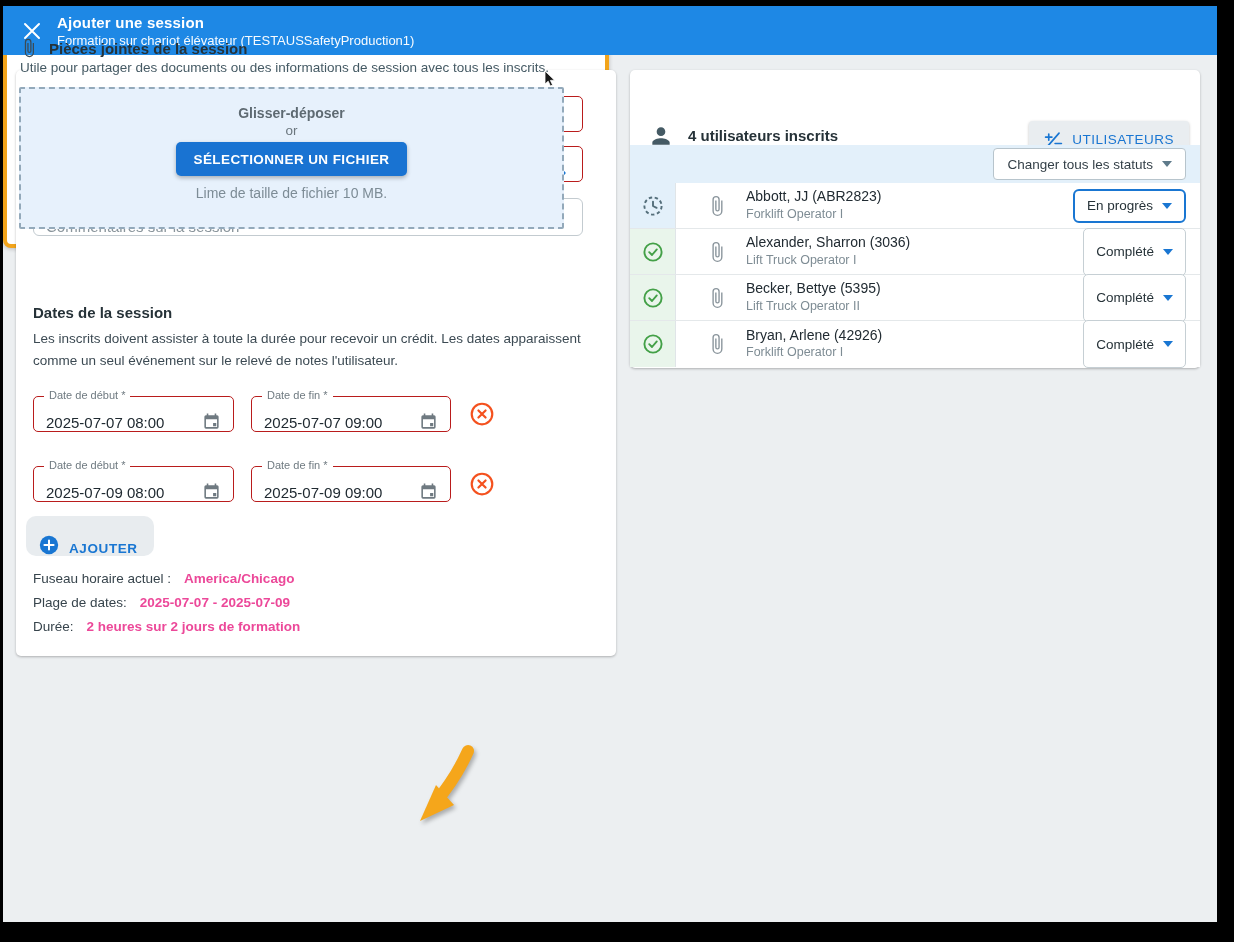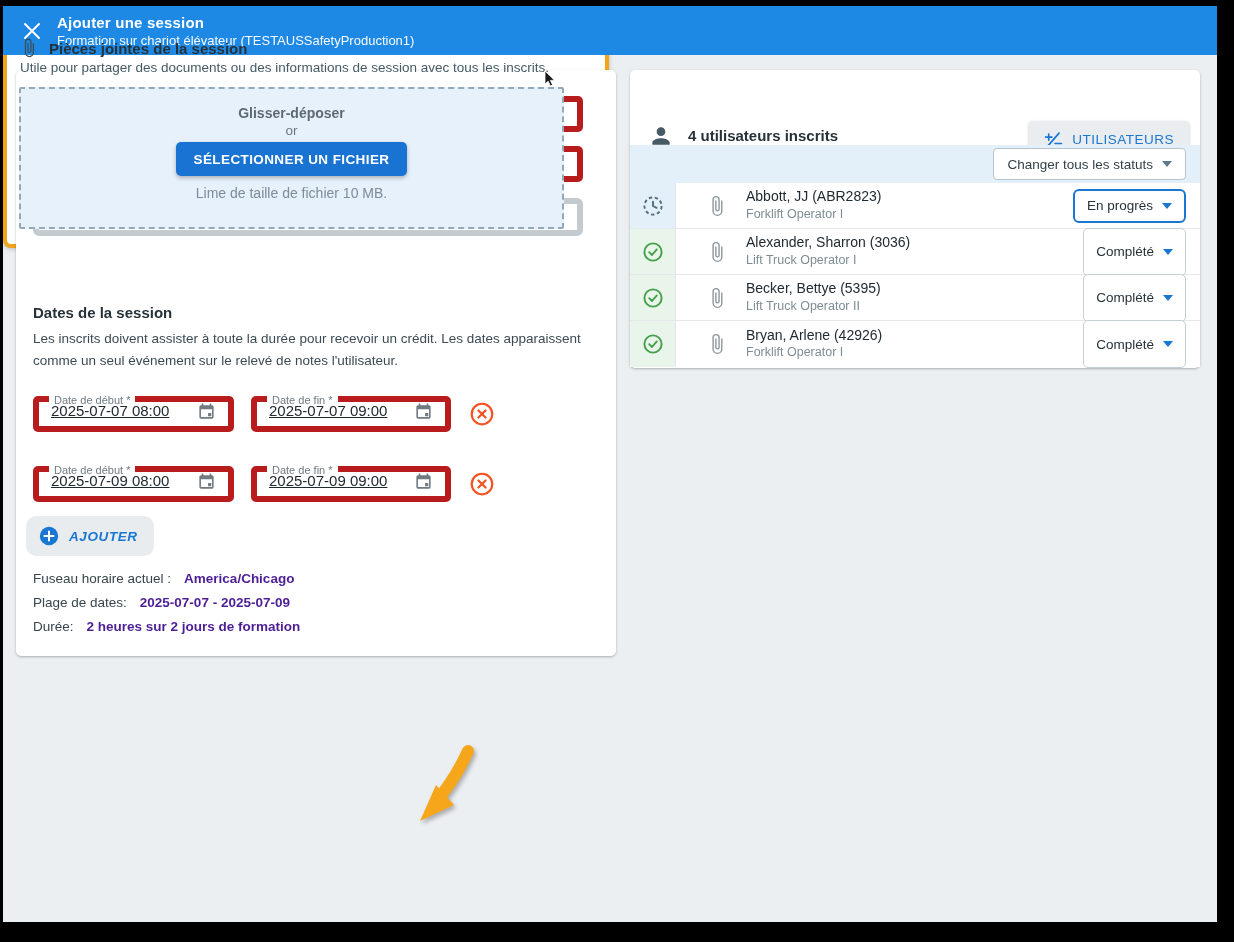--- a/index.html
+++ b/index.html
@@ -35,23 +35,23 @@
   .card1 { left:13px; top:64px; width:600px; height:586px; }
   .card2 {
     left:13px; top:666px; width:606px; height:242px;
     border:4px solid #F2A41B; border-radius:8px; background:#fff;
     box-shadow:0 1px 4px rgba(0,0,0,.22);
   }
   .card-right { left:627px; top:64px; width:570px; height:298px; }
 
   
   .m-field {
-    position:absolute; border:6px solid #b91c1c; border-radius:5px;
-    background:#fff; display:flex; align-items:flex-start; padding:0 12px;
-    font-size:15px; color:#202A31;text-decoration:underline;
+    position:absolute; border:1px solid #b91c1c; border-radius:5px;
+    background:#fff; display:flex; align-items:flex-end; padding:0 12px;
+    font-size:15px; color:#202A31;
   }
   .m-label {
     position:absolute; top:-8px; left:10px; background:#fff; padding:0 5px;
     font-size:11px; color:#6F7A81; white-space:nowrap;
   }
   .placeholder { color:#8A959C; }
 
   .f-name { left:17px; top:26px; width:550px; height:36px; }
   .f-trainer { left:17px; top:76px; width:550px; height:36px; }
   .f-comments { left:17px; top:128px; width:550px; height:38px; border-color:#C3CBD0; border-radius:6px; }
@@ -67,25 +67,25 @@
   .d-end   { left:235px; width:200px; height:36px; font-weight:500; }
   .cal-icon { margin-left:auto; flex:0 0 auto; cursor:pointer; }
   .del-btn {
     position:absolute; left:452px; top:4px; width:28px; height:28px; cursor:pointer;
     display:flex; align-items:center; justify-content:center;
   }
   .row1 { top:326px; } .row2 { top:396px; }
 
   .add-btn {
     position:absolute; left:10px; top:446px; height:40px; padding:0 16px 0 12px;
-    background:#E8ECEF; border-radius:10px; display:flex; align-items:center; gap:9px;
-    color:#1976D2; font-size:13.5px; font-weight:bold; letter-spacing:.6px; cursor:pointer;font-style:italic;
+    background:#E8ECEF; border-radius:10px; display:flex; align-items:flex-end; gap:9px;
+    color:#1976D2; font-size:13.5px; font-weight:bold; letter-spacing:.6px; cursor:pointer;
   }
   .info-line { position:absolute; left:17px; font-size:13.5px; color:#37444C; }
-  .info-line b { color:#4c1d95; }
+  .info-line b { color:#ec4899; }
   .lbl-gap { margin-right:13px; }
 
   
   .att-head { position:absolute; left:16px; top:32px; display:flex; align-items:center; gap:10px; }
   .att-title { font-size:15px; font-weight:bold; color:#263238; }
   .att-desc { position:absolute; left:17px; top:54px; font-size:13.5px; color:#455A64; }
   .dropzone {
     position:absolute; left:16px; top:81px; width:545px; height:142px;
     background:#E7F1FC; border:2px dashed #93A9BA; border-radius:2px;
     display:flex; flex-direction:column; align-items:center;

